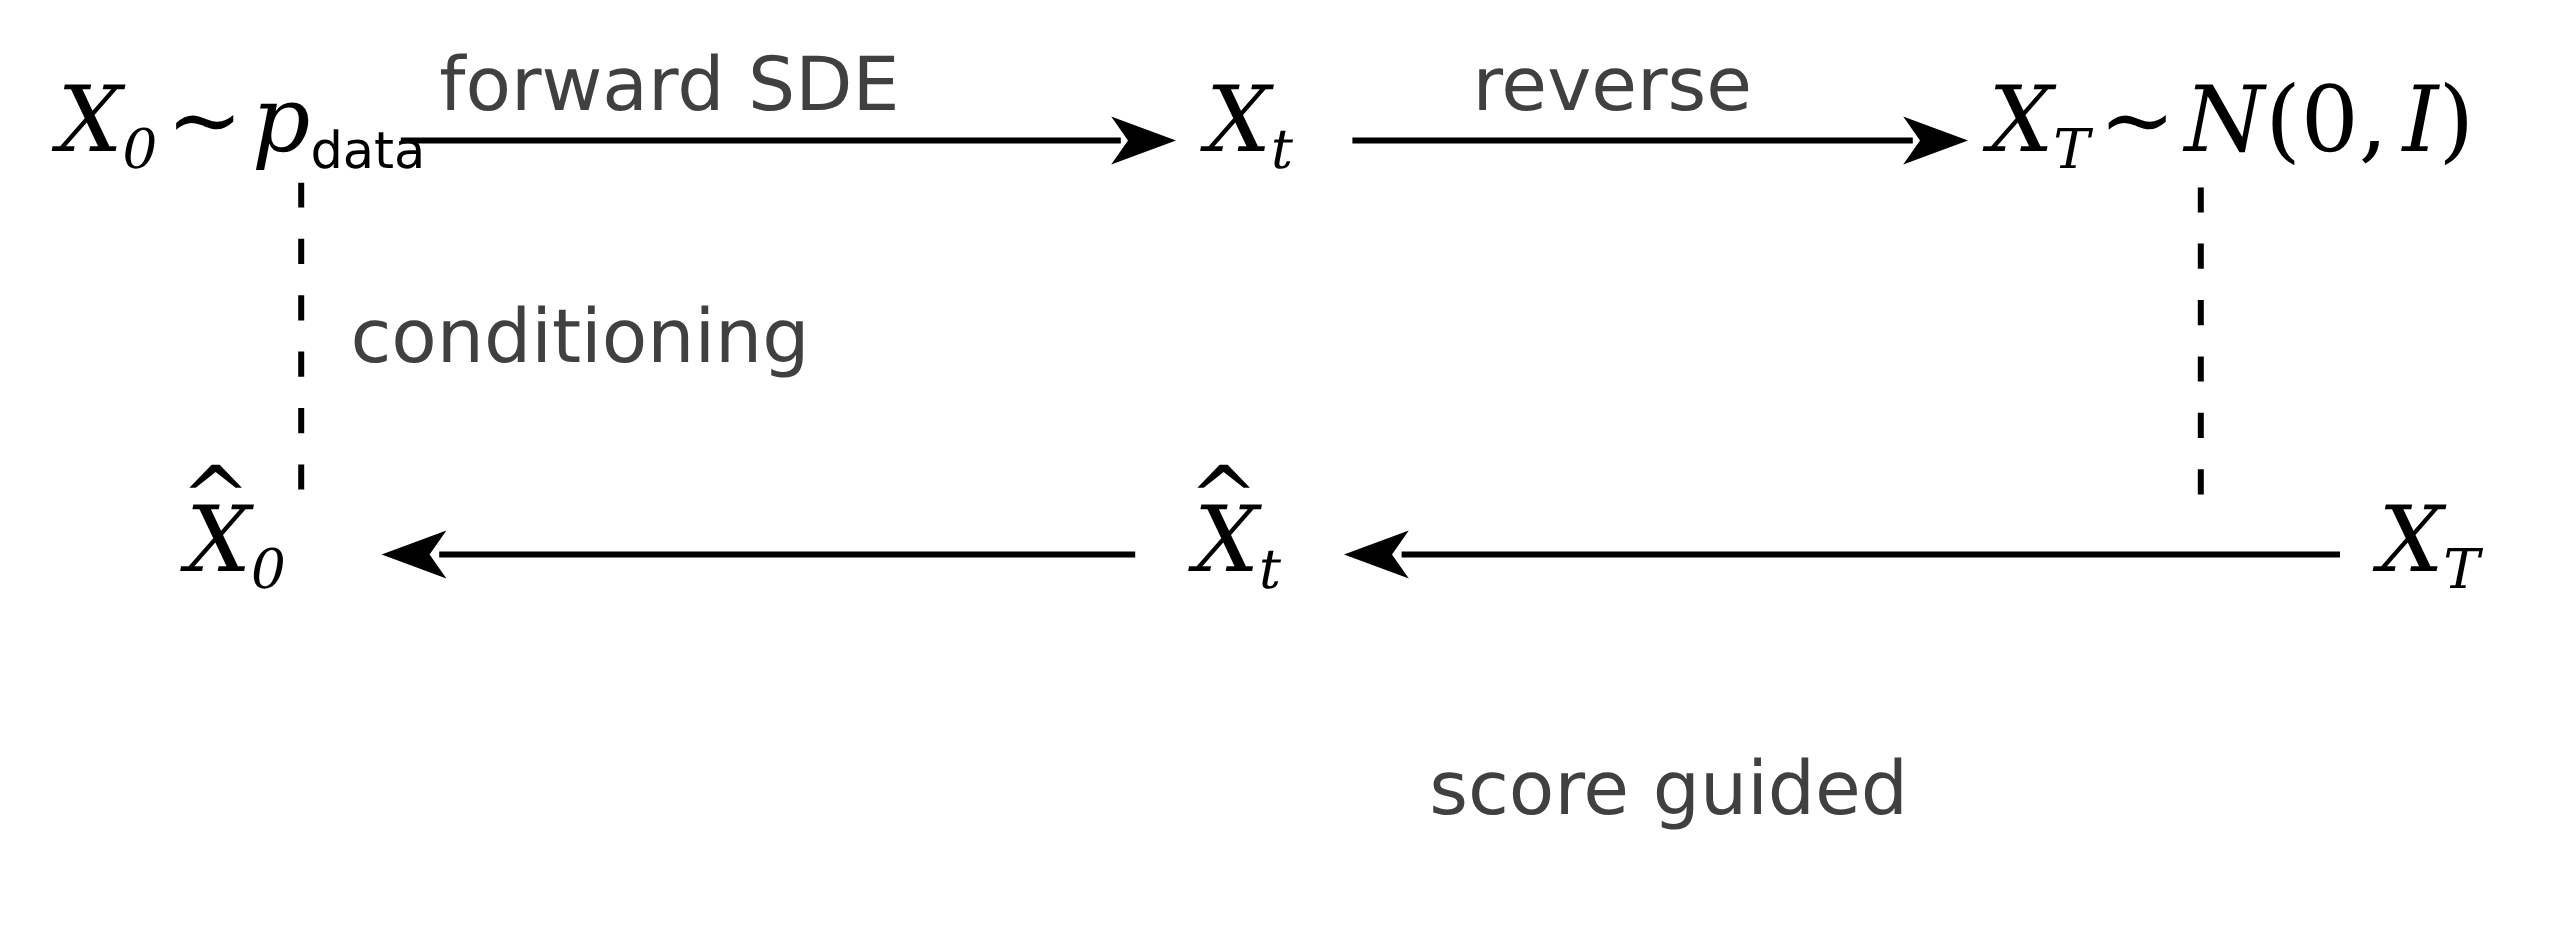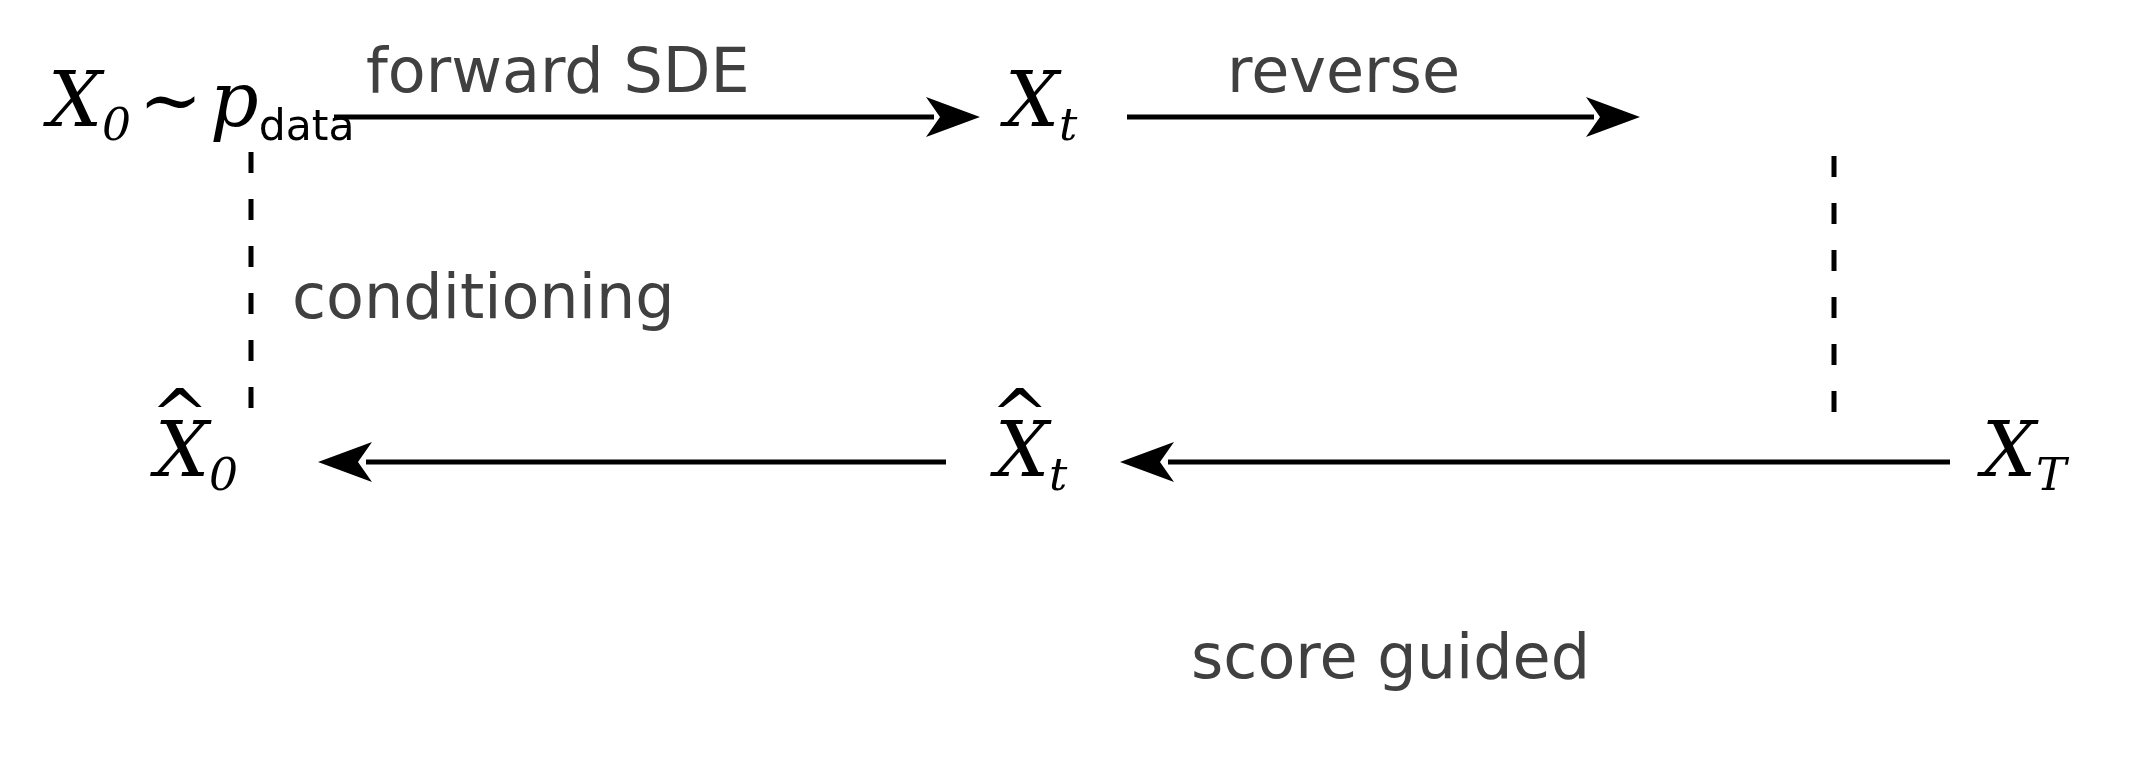--- a/index.html
+++ b/index.html
@@ -118,28 +118,31 @@
 
   <div class="label" style="left:1227px; top:40px;">reverse</div>
 
   <div class="arrow" style="left:1127px; top:100px;">
     <svg width="513" height="34" viewBox="0 0 513 34" xmlns="http://www.w3.org/2000/svg">
       <line x1="0" y1="17" x2="467" y2="17" stroke="#000" stroke-width="5"></line>
       <path d="M 513 17 L 459 37 L 473 17 L 459 -3 Z" fill="#000"></path>
     </svg>
   </div>
 
+  <div class="math" style="left:1657px; top:62px;">
+    <span>X</span><span class="sub">T</span><span class="op">~</span><span class="cal">N</span><span class="paren">(</span><span class="paren">0</span><span class="paren">,</span><span style="display:inline-block;width:0.16em"></span><span>I</span><span class="paren">)</span>
+  </div>
 
   <div class="dashed" style="left:247px; top:152px;">
     <svg width="8" height="266" viewBox="0 0 8 266" xmlns="http://www.w3.org/2000/svg">
       <line x1="4" y1="0" x2="4" y2="266" stroke="#000" stroke-width="5" stroke-dasharray="21 26"></line>
     </svg>
   </div>
 
-  <div class="label" style="left:292px; top:250px;margin-top:16px;">conditioning</div>
+  <div class="label" style="left:292px; top:250px;">conditioning</div>
 
   <div class="dashed" style="left:1830px; top:156px;">
     <svg width="8" height="268" viewBox="0 0 8 268" xmlns="http://www.w3.org/2000/svg">
       <line x1="4" y1="0" x2="4" y2="268" stroke="#000" stroke-width="5" stroke-dasharray="21 26"></line>
     </svg>
   </div>
 
   <div class="math" style="left:155px; top:412px;">
     <span class="hat-wrap"><span class="hat">^</span><span>X</span></span><span class="sub">0</span>
   </div>

